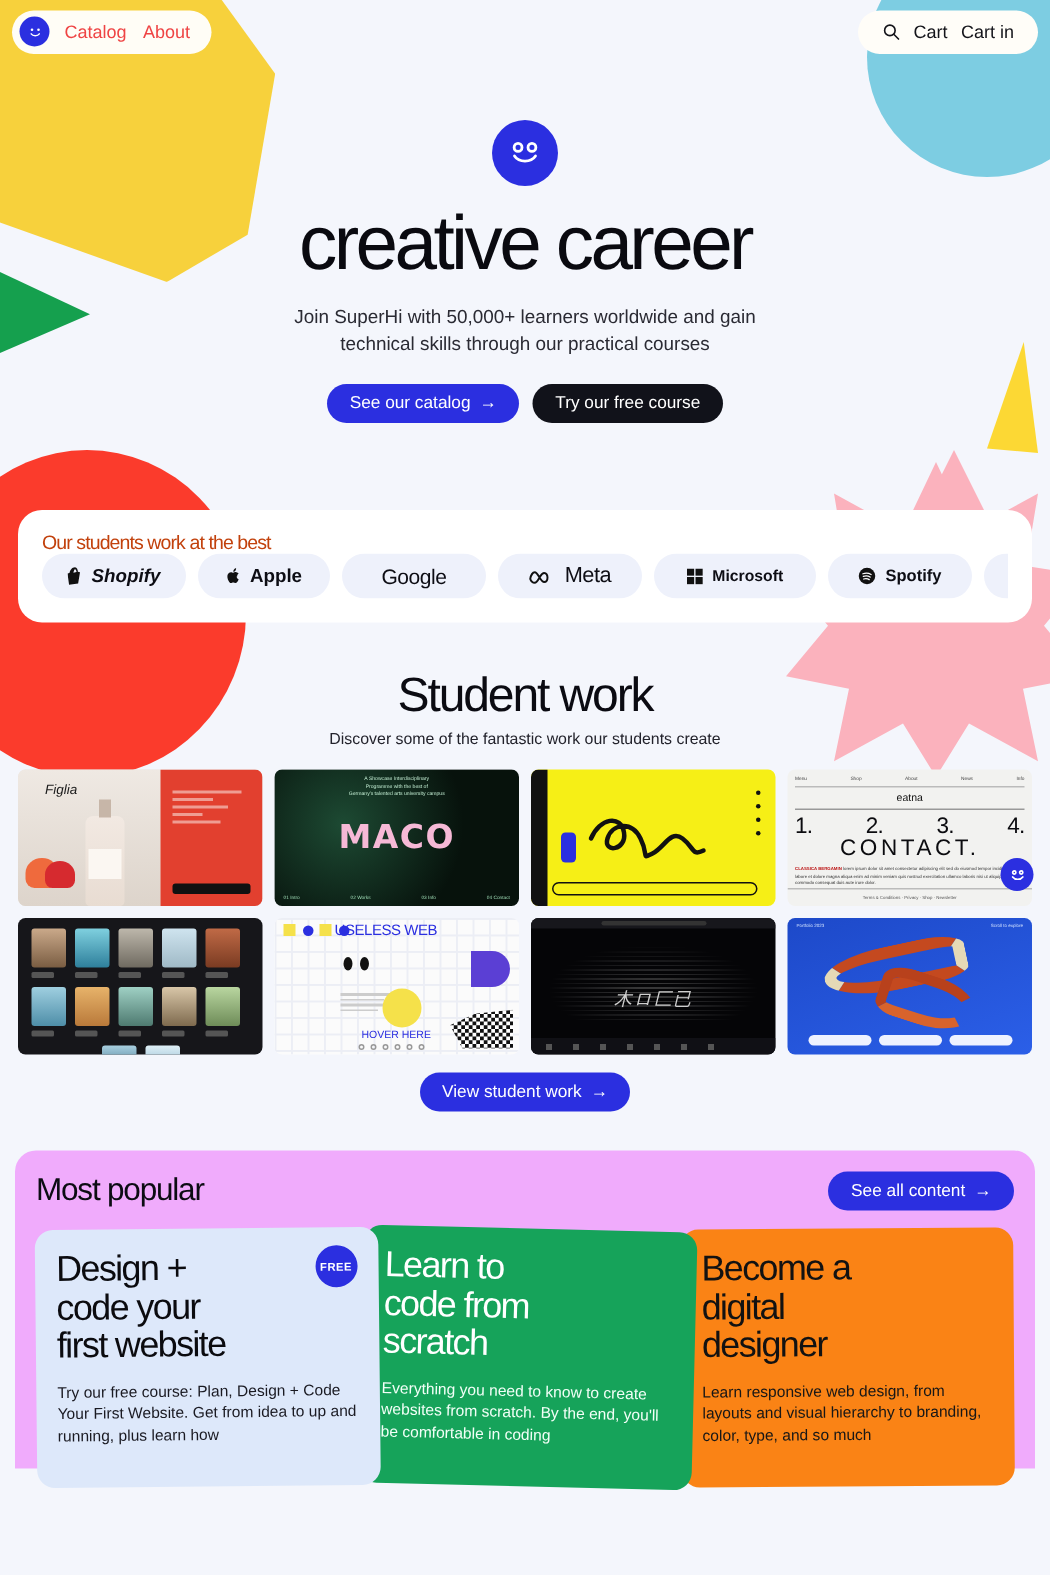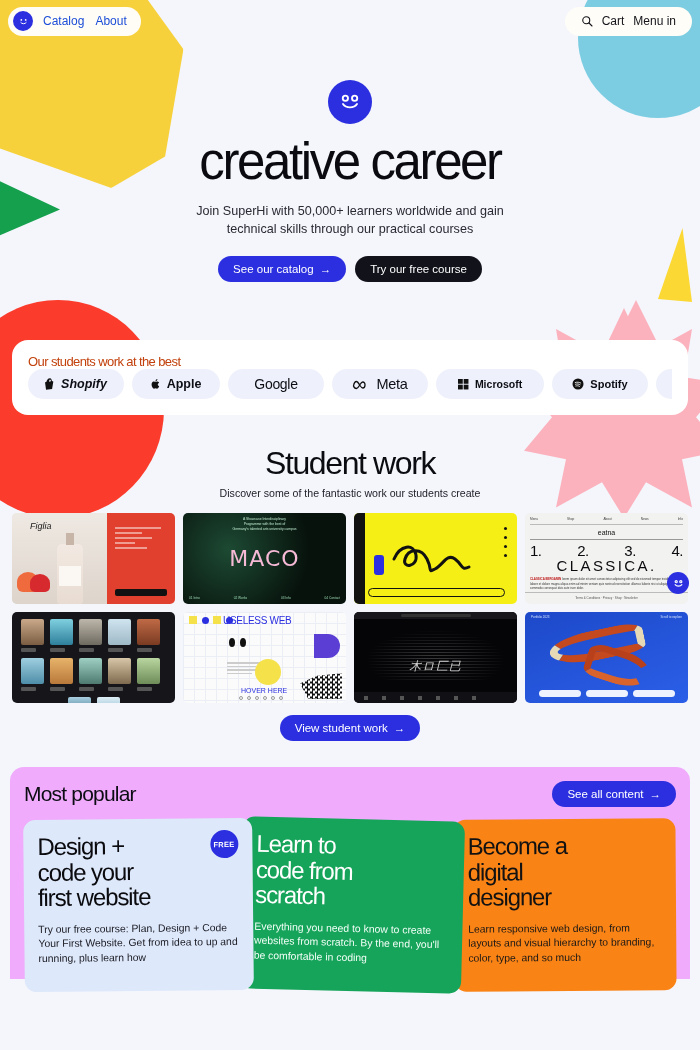--- a/index.html
+++ b/index.html
@@ -58,21 +58,21 @@
     z-index: 20; display: flex; align-items: center; justify-content: space-between;
   }
   .nav-pill {
     display: flex; align-items: center; gap: 10px;
     background: #fffdf6; border-radius: 16px; padding: 4px 14px 4px 5px; height: 29px;
   }
   .logo-circle {
     width: 20px; height: 20px; border-radius: 50%; background: #2b2fe0;
     display: flex; align-items: center; justify-content: center; flex: none;
   }
-  .nav-links { display: flex; gap: 11px; font-size: 12px; color: #1d4ed8; align-items: flex-end; }
+  .nav-links { display: flex; gap: 11px; font-size: 12px; color: #ef4444; align-items: flex-end; }
   .nav-links span { cursor: pointer; }
   .right-pill {
     display: flex; align-items: center; gap: 9px;
     background: #fffdf8; border-radius: 16px; padding: 4px 16px; height: 29px;
     font-size: 12px; color: #14141a;
   }
   .right-pill span { cursor: pointer; }
   .search-ico { display: flex; align-items: center; }
 
   
@@ -147,21 +147,21 @@
     background: #d62a2f; border-radius: 50% 50% 5px 5px; }
   .fig-lines { position:absolute; top:14px; left:8px; right:14px; }
   .fig-lines i { display:block; height:2px; background:#f3b4ac; margin-bottom:3px; opacity:.8; }
   .fig-lines i:nth-child(2){width:60%} .fig-lines i:nth-child(3){width:80%}
   .fig-lines i:nth-child(4){width:45%} .fig-lines i:nth-child(5){width:70%}
   .fig-btn { position:absolute; bottom:8px; left:8px; right:8px; height:7px; background:#111; border-radius:2px; }
 
   
   .t-maco { background: radial-gradient(circle at 28% 40%, #1d4a33 0%, #07120c 62%), #07120c;
     display:flex; align-items:center; justify-content:center; position:relative; }
-  .maco-word { font-size: 22px; color: #f6b9d6; letter-spacing: 1px; font-weight: 400;
+  .maco-word { font-size: 22px; color: #f6b9d6; letter-spacing: 1px; font-weight: 700;
     font-family: "DejaVu Sans", sans-serif; text-align: right; }
   .maco-top { position:absolute; top:4px; left:0; right:0; text-align:center; font-size:3.4px; color:#bfe9cf; line-height:1.5; }
   .maco-bot { position:absolute; bottom:4px; left:6px; right:6px; font-size:3.2px; color:#9fdcb6; display:flex; justify-content:space-between; }
 
   
   .t-yellow { background: #f6ef16; position: relative; }
   .t-yellow .sidebar-l { position:absolute; left:0; top:0; bottom:0; width:11px; background:#111; }
   .t-yellow .squig { position:absolute; top:26px; left:36px; width:120px; height:34px; }
   .t-yellow .hand { position:absolute; left:20px; top:42px; width:10px; height:20px; background:#2b2fe0; border-radius:3px; }
   .t-yellow .dots { position:absolute; right:10px; top:14px; }
@@ -296,21 +296,21 @@
       </span>
     </div>
     <div class="right-pill">
       <span class="search-ico">
         <svg width="12" height="12" viewBox="0 0 24 24" fill="none" stroke="#14141a" stroke-width="2.2">
           <circle cx="10.5" cy="10.5" r="7"></circle>
             <line x1="16" y1="16" x2="22" y2="22" stroke-linecap="round"></line>
         </svg>
       </span>
       <span>Cart</span>
-      <span>Menu in</span>
+      <span>Cart in</span>
     </div>
   </div>
 
   <div class="hero">
     <div class="hero-badge">
       <svg width="30" height="30" viewBox="0 0 24 24" fill="none" stroke="#fff" stroke-width="1.5">
         <circle cx="8.3" cy="9" r="2.1"></circle>
           <circle cx="15.7" cy="9" r="2.1"></circle>
         <path d="M6.4 13.6c2.4 3.6 8.8 3.6 11.2 0" stroke-linecap="round"></path>
       </svg>
@@ -449,21 +449,21 @@
           <span>News</span>
           <span>Info</span>
         </div>
       <div class="eat-brand">eatna</div>
       <div class="eat-nums">
         <span>1.</span>
         <span>2.</span>
         <span>3.</span>
         <span>4.</span>
       </div>
-      <div class="eat-contact">CLASSICA.</div>
+      <div class="eat-contact">CONTACT.</div>
       <div class="eat-body"><b>CLASSICA BERGAMIN</b> lorem ipsum dolor sit amet consectetur adipiscing elit sed do eiusmod tempor incididunt ut labore et dolore magna aliqua enim ad minim veniam quis nostrud exercitation ullamco laboris nisi ut aliquip ex ea commodo consequat duis aute irure dolor.</div>
       <div class="eat-foot">Terms &amp; Conditions · Privacy · Shop · Newsletter</div>
     </div>
 
     <div class="thumb t-grid">
       <div class="row">
         <div class="cell">
             <div class="ph" style="background:linear-gradient(#caa98a,#7a5d42)"></div>
             <div class="cap"></div>
           </div>

